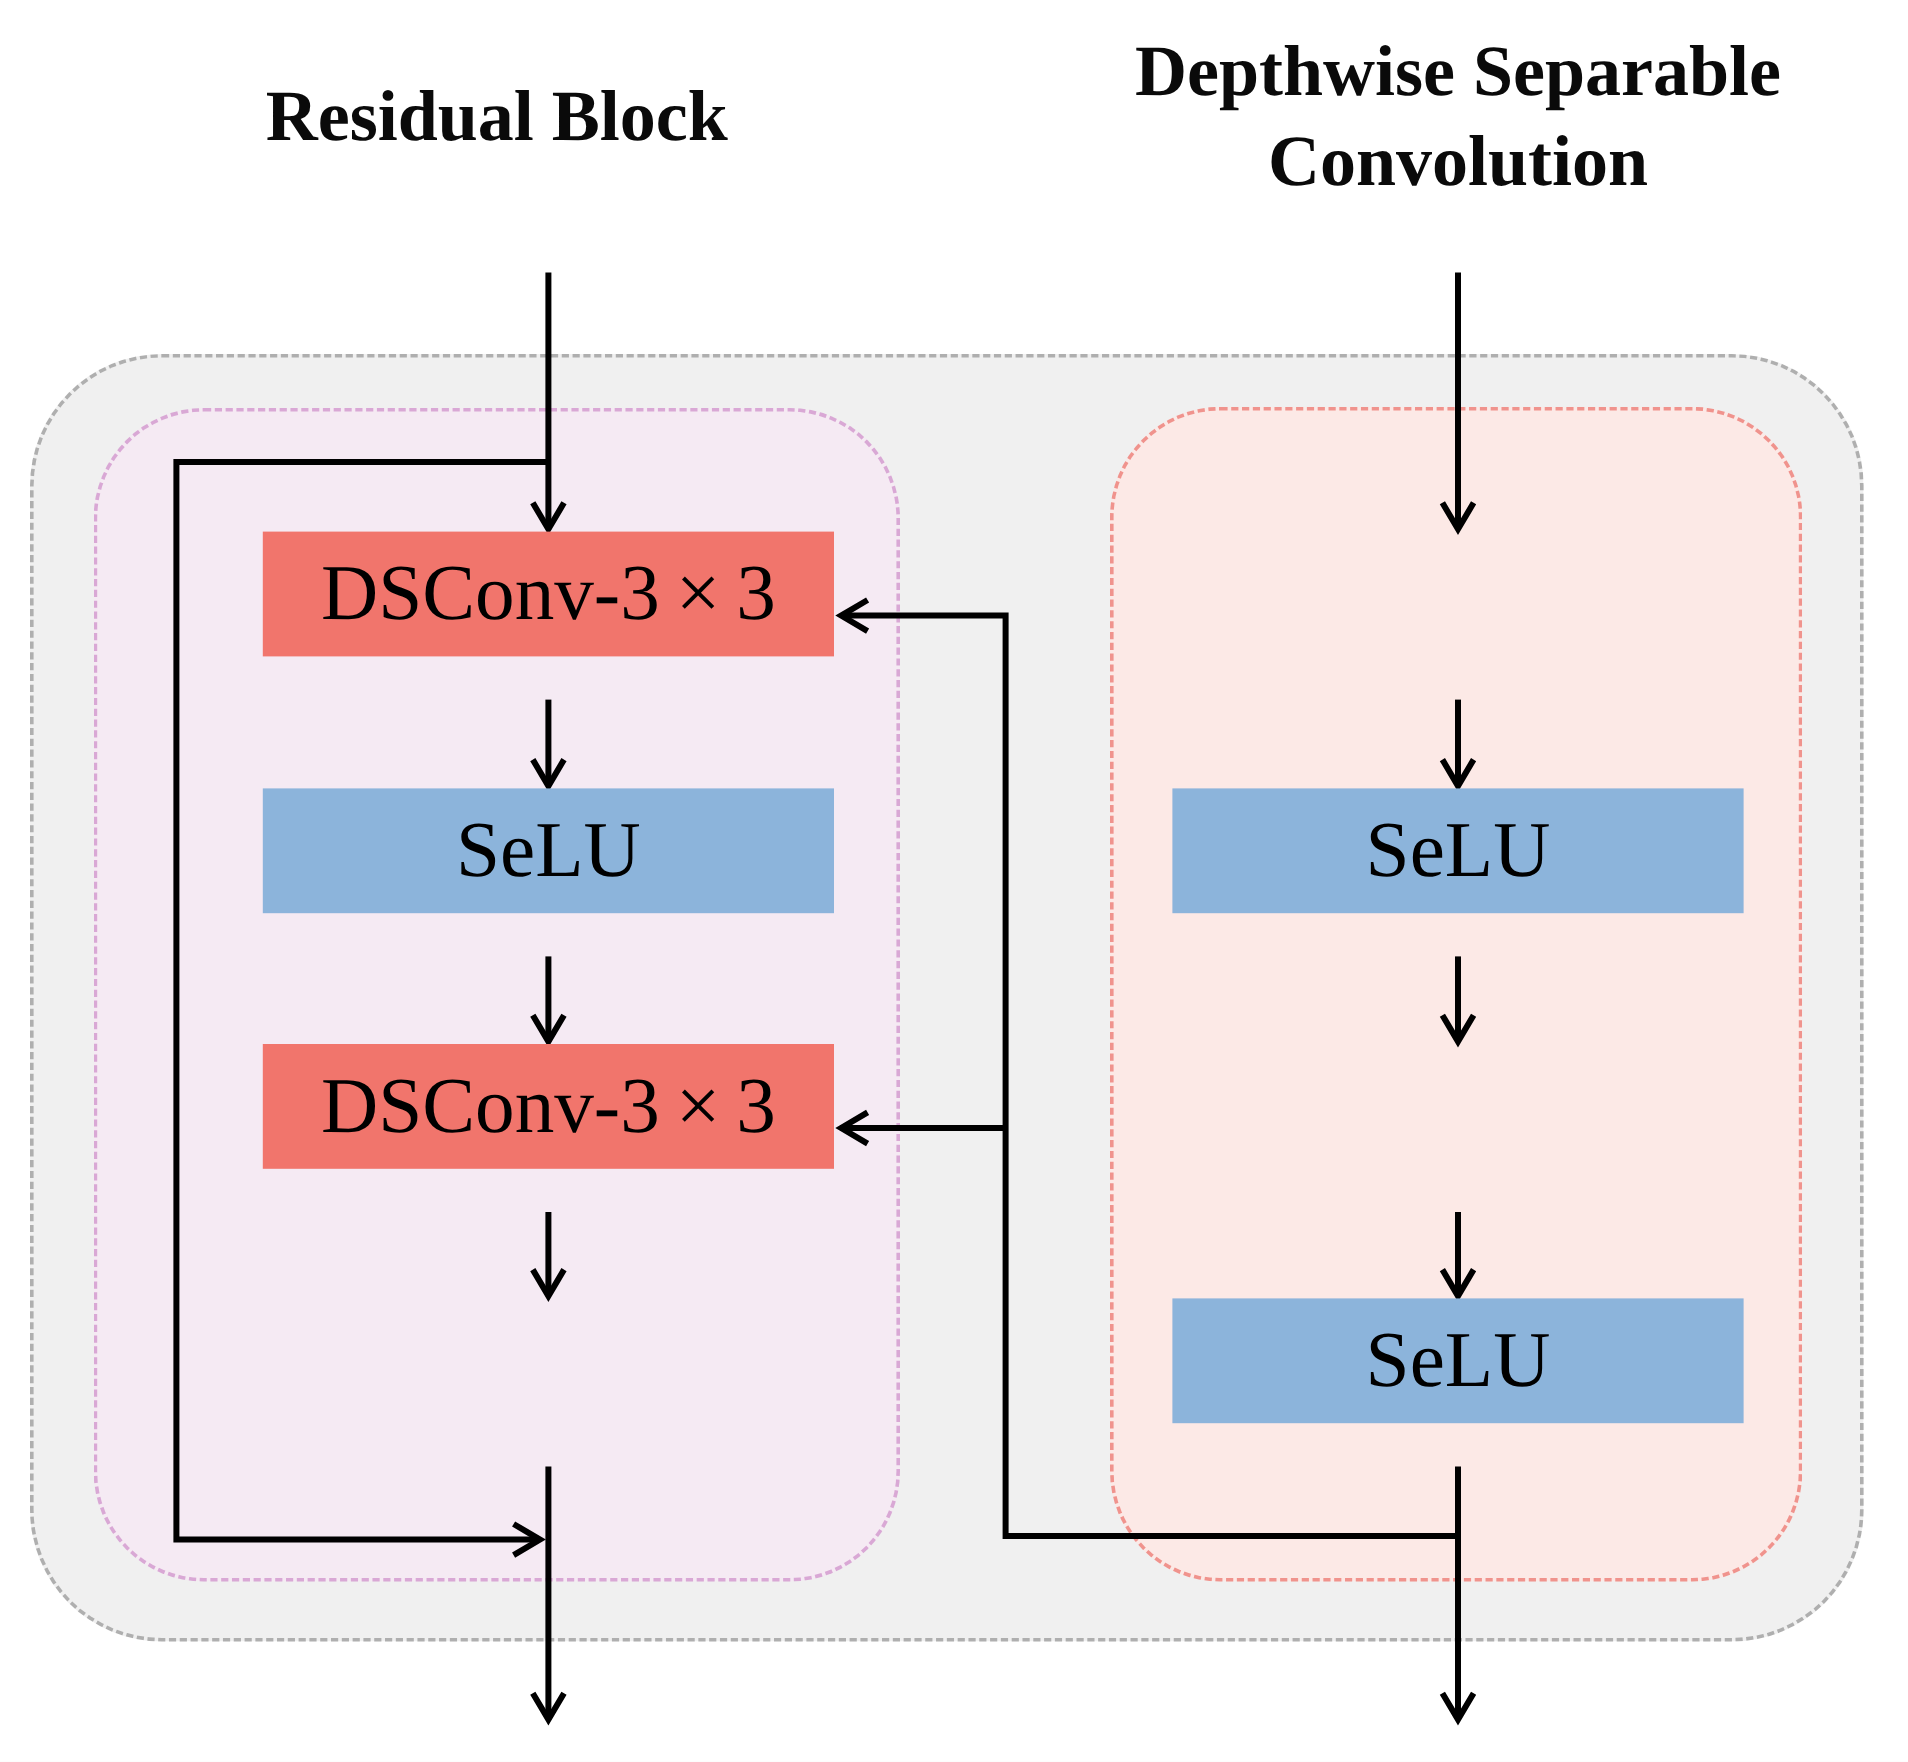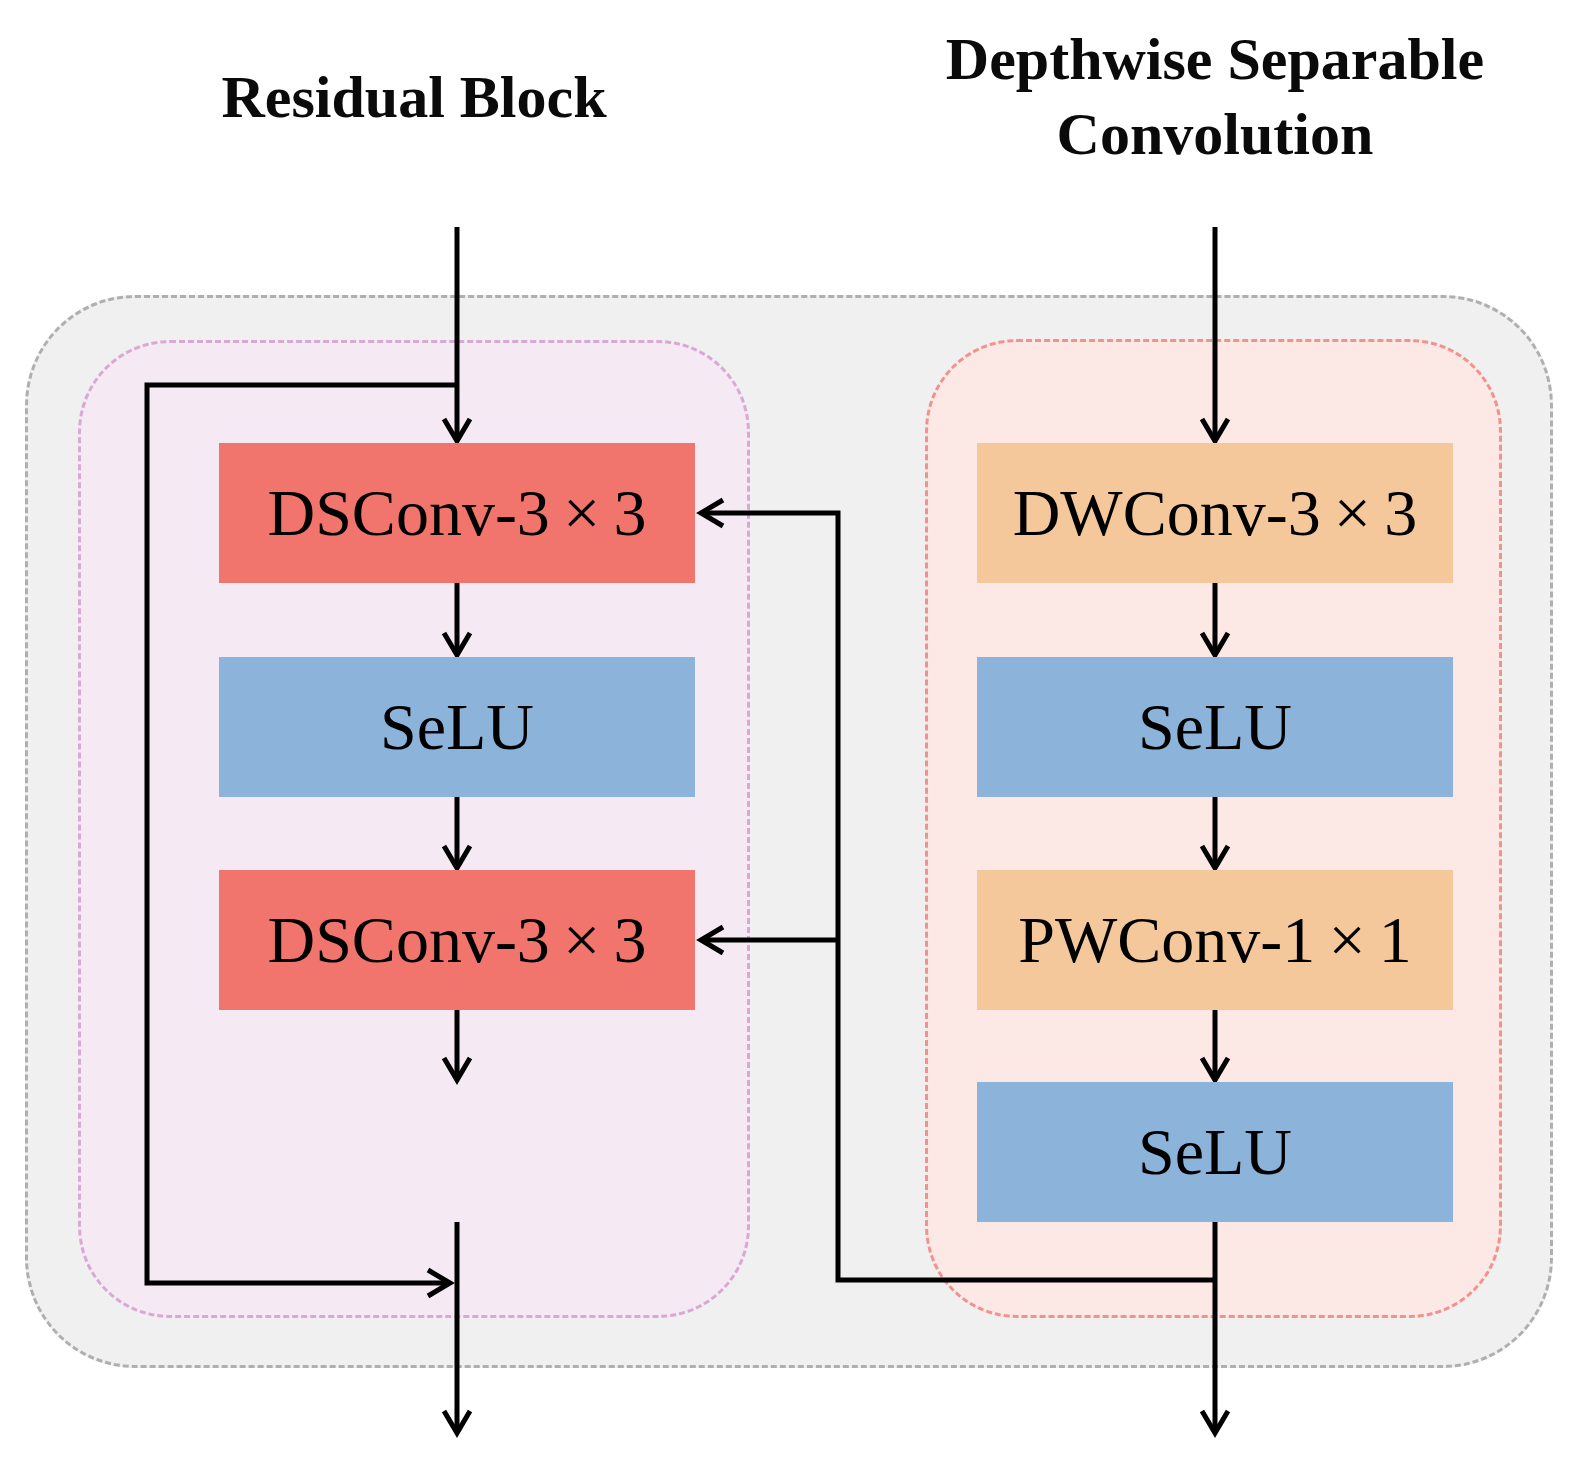--- a/index.html
+++ b/index.html
@@ -12,21 +12,21 @@
   .group{position:absolute;box-sizing:border-box;}
   .outer-group{left:25px;top:295px;width:1528px;height:1073px;background:var(--outer_fill);
                border:3px dashed var(--outer_border);border-radius:110px;}
   .left-group{left:78px;top:340px;width:672px;height:978px;background:var(--left_fill);
               border:3px dashed var(--left_border);border-radius:92px;}
   .right-group{left:925px;top:339px;width:577px;height:979px;background:var(--right_fill);
                border:3px dashed var(--right_border);border-radius:92px;}
   .wires{position:absolute;left:0;top:0;}
   .wire{stroke:var(--line);stroke-width:5;fill:none;stroke-linejoin:miter;}
   .arrowhead-path{stroke:var(--line);stroke-width:5;fill:none;stroke-linejoin:miter;}
-  .box{position:absolute;width:476px;height:140px;display:flex;align-items:center;justify-content:center;
+  .box{position:absolute;width:476px;height:104px;display:flex;align-items:center;justify-content:center;
        font-size:66px;line-height:1;white-space:nowrap;}
   .col-left{left:219px;}
   .col-right{left:977px;}
   .row-0{top:443px;}.row-1{top:657px;}.row-2{top:870px;}.row-3{top:1082px;}
   .fill-red{background:var(--conv_red);}
   .fill-blue{background:var(--act_blue);}
   .fill-tan{background:var(--conv_tan);}
   .fill-ca{background:var(--ca_orange);}
 </style>
 </head>
@@ -63,18 +63,16 @@
     <path class="wire" d="M1215,1222 L1215,1433" marker-end="url(#arrow)"></path>
 
     <path class="wire" d="M1215,1280 L838,1280 L838,513 L701,513" marker-end="url(#arrow)"></path>
     <path class="wire" d="M838,940 L701,940" marker-end="url(#arrow)"></path>
   </svg>
 
   <div class="box col-left row-0 fill-red">DSConv-3 × 3</div>
   <div class="box col-left row-1 fill-blue">SeLU</div>
   <div class="box col-left row-2 fill-red">DSConv-3 × 3</div>
 
-  <div class="box col-right row-0 fill-tan">DWConv-3 × 3</div>
   <div class="box col-right row-1 fill-blue">SeLU</div>
-  <div class="box col-right row-2 fill-tan">PWConv-1 × 1</div>
   <div class="box col-right row-3 fill-blue">SeLU</div>
 
 </div>
 
 </body></html>

